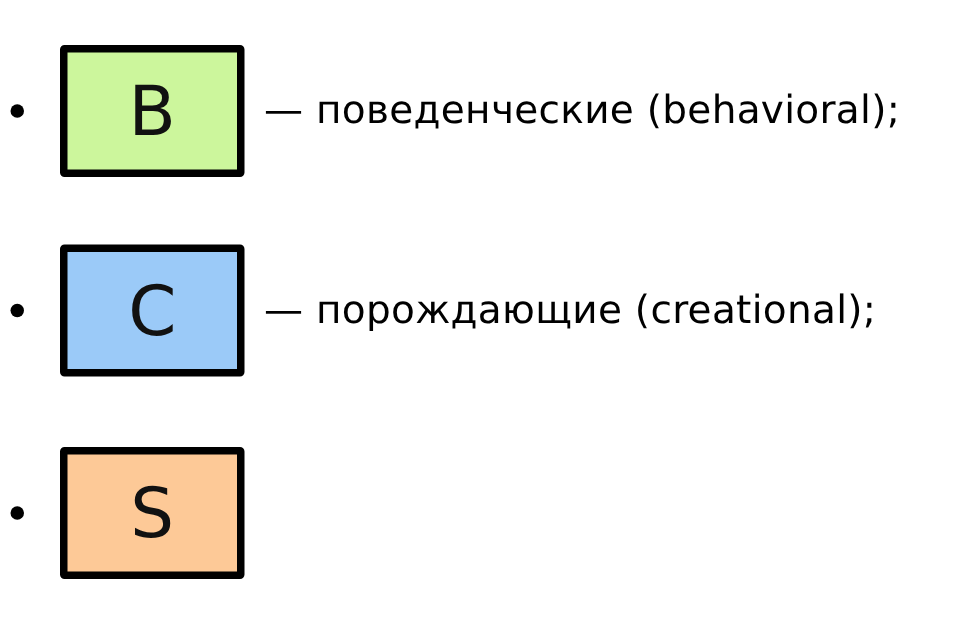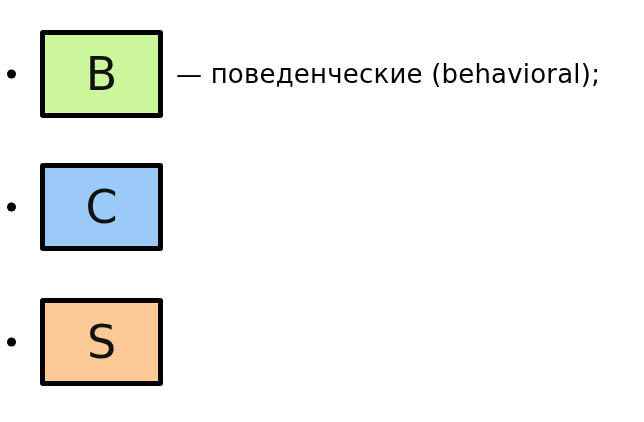--- a/index.html
+++ b/index.html
@@ -77,20 +77,21 @@
       <span class="cat-letter">B</span>
     </div>
     <div class="row-label">— поведенческие (behavioral);</div>
   </div>
 
   <div class="legend-row row-2">
     <span class="bullet"></span>
     <div class="cat-box" style="background: rgb(155, 202, 248);">
       <span class="cat-letter">C</span>
     </div>
+    <div class="row-label">— порождающие (creational);</div>
   </div>
 
   <div class="legend-row row-3">
     <span class="bullet"></span>
     <div class="cat-box" style="background: rgb(253, 201, 151);">
       <span class="cat-letter">S</span>
     </div>
   </div>
 
 </div>

